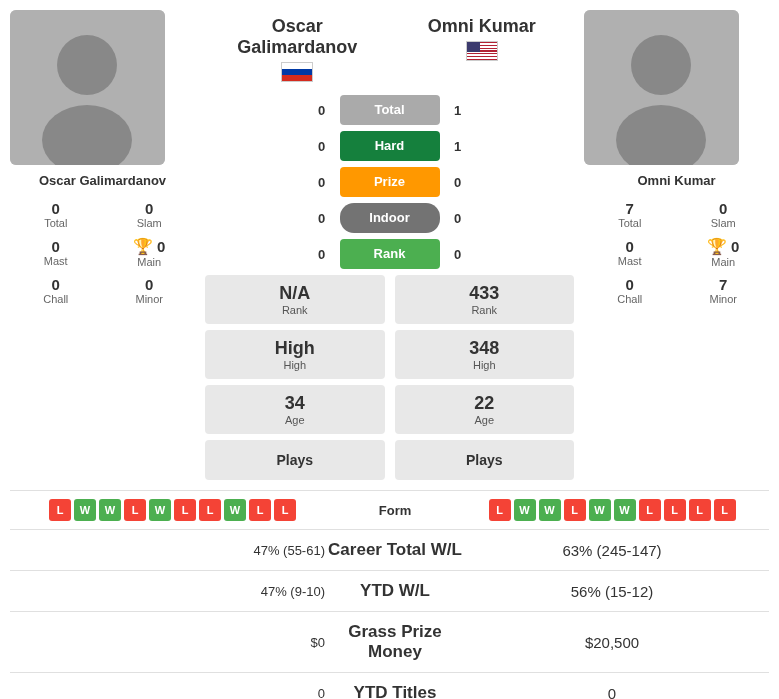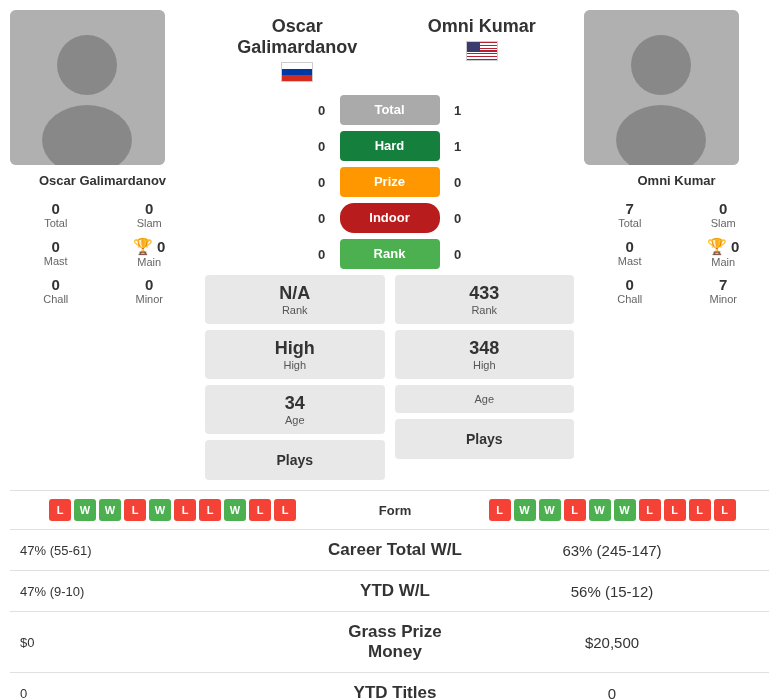--- a/index.html
+++ b/index.html
@@ -8,21 +8,21 @@
     .main-container { padding: 10px; }
     .player-avatar { width: 155px; height: 155px; background: #ccc; border-radius: 6px; display: flex; align-items: center; justify-content: center; overflow: hidden; margin-bottom: 8px; }
     .player-avatar svg { width: 100%; height: 100%; }
     .player-name { font-weight: bold; font-size: 13px; text-align: center; margin-bottom: 8px; }
     .stat-item { display: flex; flex-direction: column; align-items: center; }
     .trophy-icon { color: #f0c040; font-size: 16px; }
     .surface-btn { height: 30px; width: 100px; border: none; border-radius: 4px; color: white; font-size: 13px; font-weight: bold; cursor: pointer; text-align: center; line-height: 30px; }
     .surface-total { background: #aaa; }
     .surface-hard { background: #15803d; }
     .surface-clay { background: #FF9800; }
-    .surface-indoor { background: #b91c1c; border-radius: 14px; }
+    .surface-indoor { background: #737373; border-radius: 14px; }
     .surface-grass { background: #4CAF50; }
 
     
     .layout-wrapper { display: flex; width: 100%; gap: 10px; }
 
     .oscar-side { width: 185px; }
     .omni-side { width: 185px; }
     .center-area { flex: 1; }
 
     
@@ -42,21 +42,21 @@
     .form-left { width: 305px; text-align: center; }
     .form-center { width: 140px; text-align: center; font-weight: bold; font-size: 13px; }
     .form-right { flex: 1; text-align: center; }
 
     .form-badges { display: flex; gap: 3px; justify-content: center; flex-wrap: wrap; }
     .badge { width: 22px; height: 22px; border-radius: 3px; display: flex; align-items: center; justify-content: center; font-weight: bold; font-size: 11px; color: white; }
     .badge-w { background: #4CAF50; }
     .badge-l { background: #f44336; }
 
     .stat-row { display: flex; align-items: center; padding: 10px 10px; border-bottom: 1px solid #e0e0e0; }
-    .stat-row-left { width: 305px; text-align: left; font-size: 13px; }
+    .stat-row-left { width: 305px; text-align: right; font-size: 13px; }
     .stat-row-center { width: 140px; text-align: center; font-weight: bold; font-size: 17px; }
     .stat-row-right { flex: 1; text-align: center; font-size: 15px; }
 
     
     .us-flag { display: inline-block; width: 32px; height: 20px; background: linear-gradient(
       to bottom,
       #B22234 0%, #B22234 7.69%,
       #fff 7.69%, #fff 15.38%,
       #B22234 15.38%, #B22234 23.08%,
       #fff 23.08%, #fff 30.77%,
@@ -200,20 +200,21 @@
         <div style="flex:1;display:flex;flex-direction:column;gap:6px;">
           <div class="o-box">
             <div class="ov">433</div>
             <div class="ol">Rank</div>
           </div>
           <div class="o-box">
             <div class="ov">348</div>
             <div class="ol">High</div>
           </div>
           <div class="o-box">
+            <div class="ov">22</div>
             <div class="ol">Age</div>
           </div>
           <div class="plays-box">Plays</div>
         </div>
       </div>
     </div>
 
     <div class="omni-side">
 
       <div class="player-avatar">

